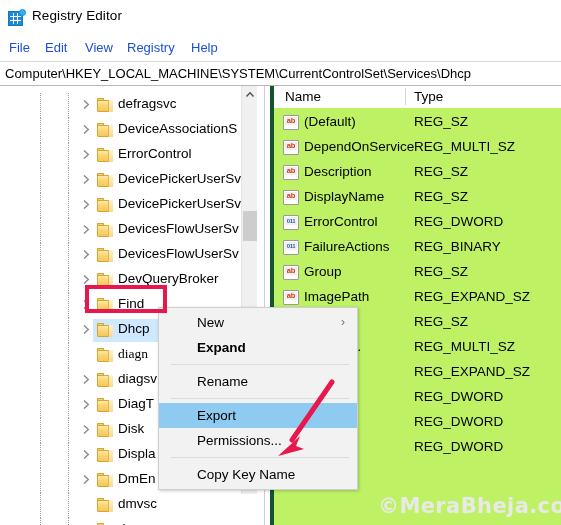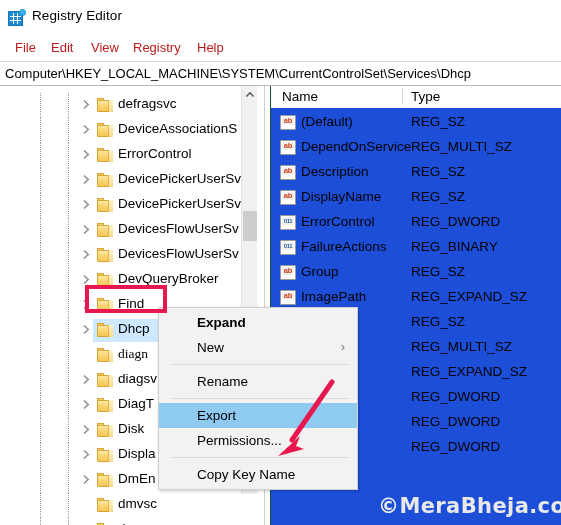--- a/index.html
+++ b/index.html
@@ -18,33 +18,33 @@
   #app-icon .grid:before{content:"";position:absolute;left:1px;top:1px;width:11px;height:11px;
      background:
        linear-gradient(to right,transparent 3px,#ffffff 3px,#ffffff 4px,transparent 4px,transparent 7px,#ffffff 7px,#ffffff 8px,transparent 8px),
        linear-gradient(to bottom,transparent 3px,#ffffff 3px,#ffffff 4px,transparent 4px,transparent 7px,#ffffff 7px,#ffffff 8px,transparent 8px);
   }
   #app-icon .spark{position:absolute;right:-1px;top:0px;width:7px;height:7px;border-radius:50%;
      background:#35b3ee;border:1px solid #1b8fd0;box-sizing:border-box;}
   #title-text{position:absolute;left:32px;top:8px;font-size:13.5px;color:#000;letter-spacing:.1px;}
   
   #menubar{position:absolute;left:0;top:36px;width:561px;height:24px;background:#ffffff;}
-  #menubar .mi{position:absolute;top:3px;font-size:13px;color:#b91c1c;padding:1px 3px;cursor:default;margin-left:6px;}
+  #menubar .mi{position:absolute;top:3px;font-size:13px;color:#1d4ed8;padding:1px 3px;cursor:default;}
   
   #addressbar{position:absolute;left:0;top:61px;width:561px;height:23px;
      background:#ffffff;border-top:1px solid #d9d9d9;border-bottom:1px solid #d9d9d9;}
   #address-text{position:absolute;left:5px;top:4px;font-size:13px;color:#000;white-space:nowrap;}
   
   #panes{position:absolute;left:0;top:85px;width:561px;height:440px;background:#ffffff;
      border-top:1px solid #b8b8b8;box-sizing:border-box;}
   #tree-pane{position:absolute;left:0;top:0;width:257px;height:440px;overflow:hidden;background:#ffffff;}
   #tree-splitter{position:absolute;left:265px;top:0;width:5px;height:440px;background:#ffffff;}
   #tree-border-r{position:absolute;left:264px;top:0;width:1px;height:440px;background:#cfcfcf;}
-  #list-pane{position:absolute;left:270px;top:0;width:291px;height:440px;background:#1d4ed8;
-     border-left:1px solid #14532d;box-sizing:border-box;overflow:hidden;}
+  #list-pane{position:absolute;left:270px;top:0;width:291px;height:440px;background:#bef264;
+     border-left:4px solid #14532d;box-sizing:border-box;overflow:hidden;}
   
   .trow{position:absolute;left:0;height:25px;width:250px;}
   .chev{position:absolute;left:82px;top:6px;width:9px;height:11px;color:#808080;font-size:12px;line-height:11px;}
   .chev svg{display:block;}
   .dotline{position:absolute;width:1px;top:0;height:25px;
      background-image:linear-gradient(to bottom,#9a9a9a 1px,transparent 1px);
      background-size:1px 2px;}
   .folder{position:absolute;left:97px;top:5px;width:16px;height:14px;}
   .folder .tab{position:absolute;left:0;top:0;width:7px;height:3px;background:#f6cf6a;
       border:1px solid #d5a634;border-bottom:none;box-sizing:border-box;border-radius:1px 1px 0 0;}
@@ -480,22 +480,22 @@
         <div class="lrow" style="top: 350px;">
           <div class="lname"></div>
           <div class="ltype">REG_DWORD</div>
         </div>
       </div>
   </div>
 
 </div>
 
 <div id="ctxmenu">
+    <div class="ctx-item"><span>New</span><span class="ctx-sub">›</span></div>
     <div class="ctx-item bold"><span>Expand</span></div>
-    <div class="ctx-item"><span>New</span><span class="ctx-sub">›</span></div>
     <div class="ctx-sep"></div>
     <div class="ctx-item"><span>Rename</span></div>
     <div class="ctx-sep"></div>
     <div class="ctx-item hl"><span>Export</span></div>
     <div class="ctx-item"><span>Permissions...</span></div>
     <div class="ctx-sep"></div>
     <div class="ctx-item"><span>Copy Key Name</span></div>
   </div>
 
 <div id="redbox"></div>

